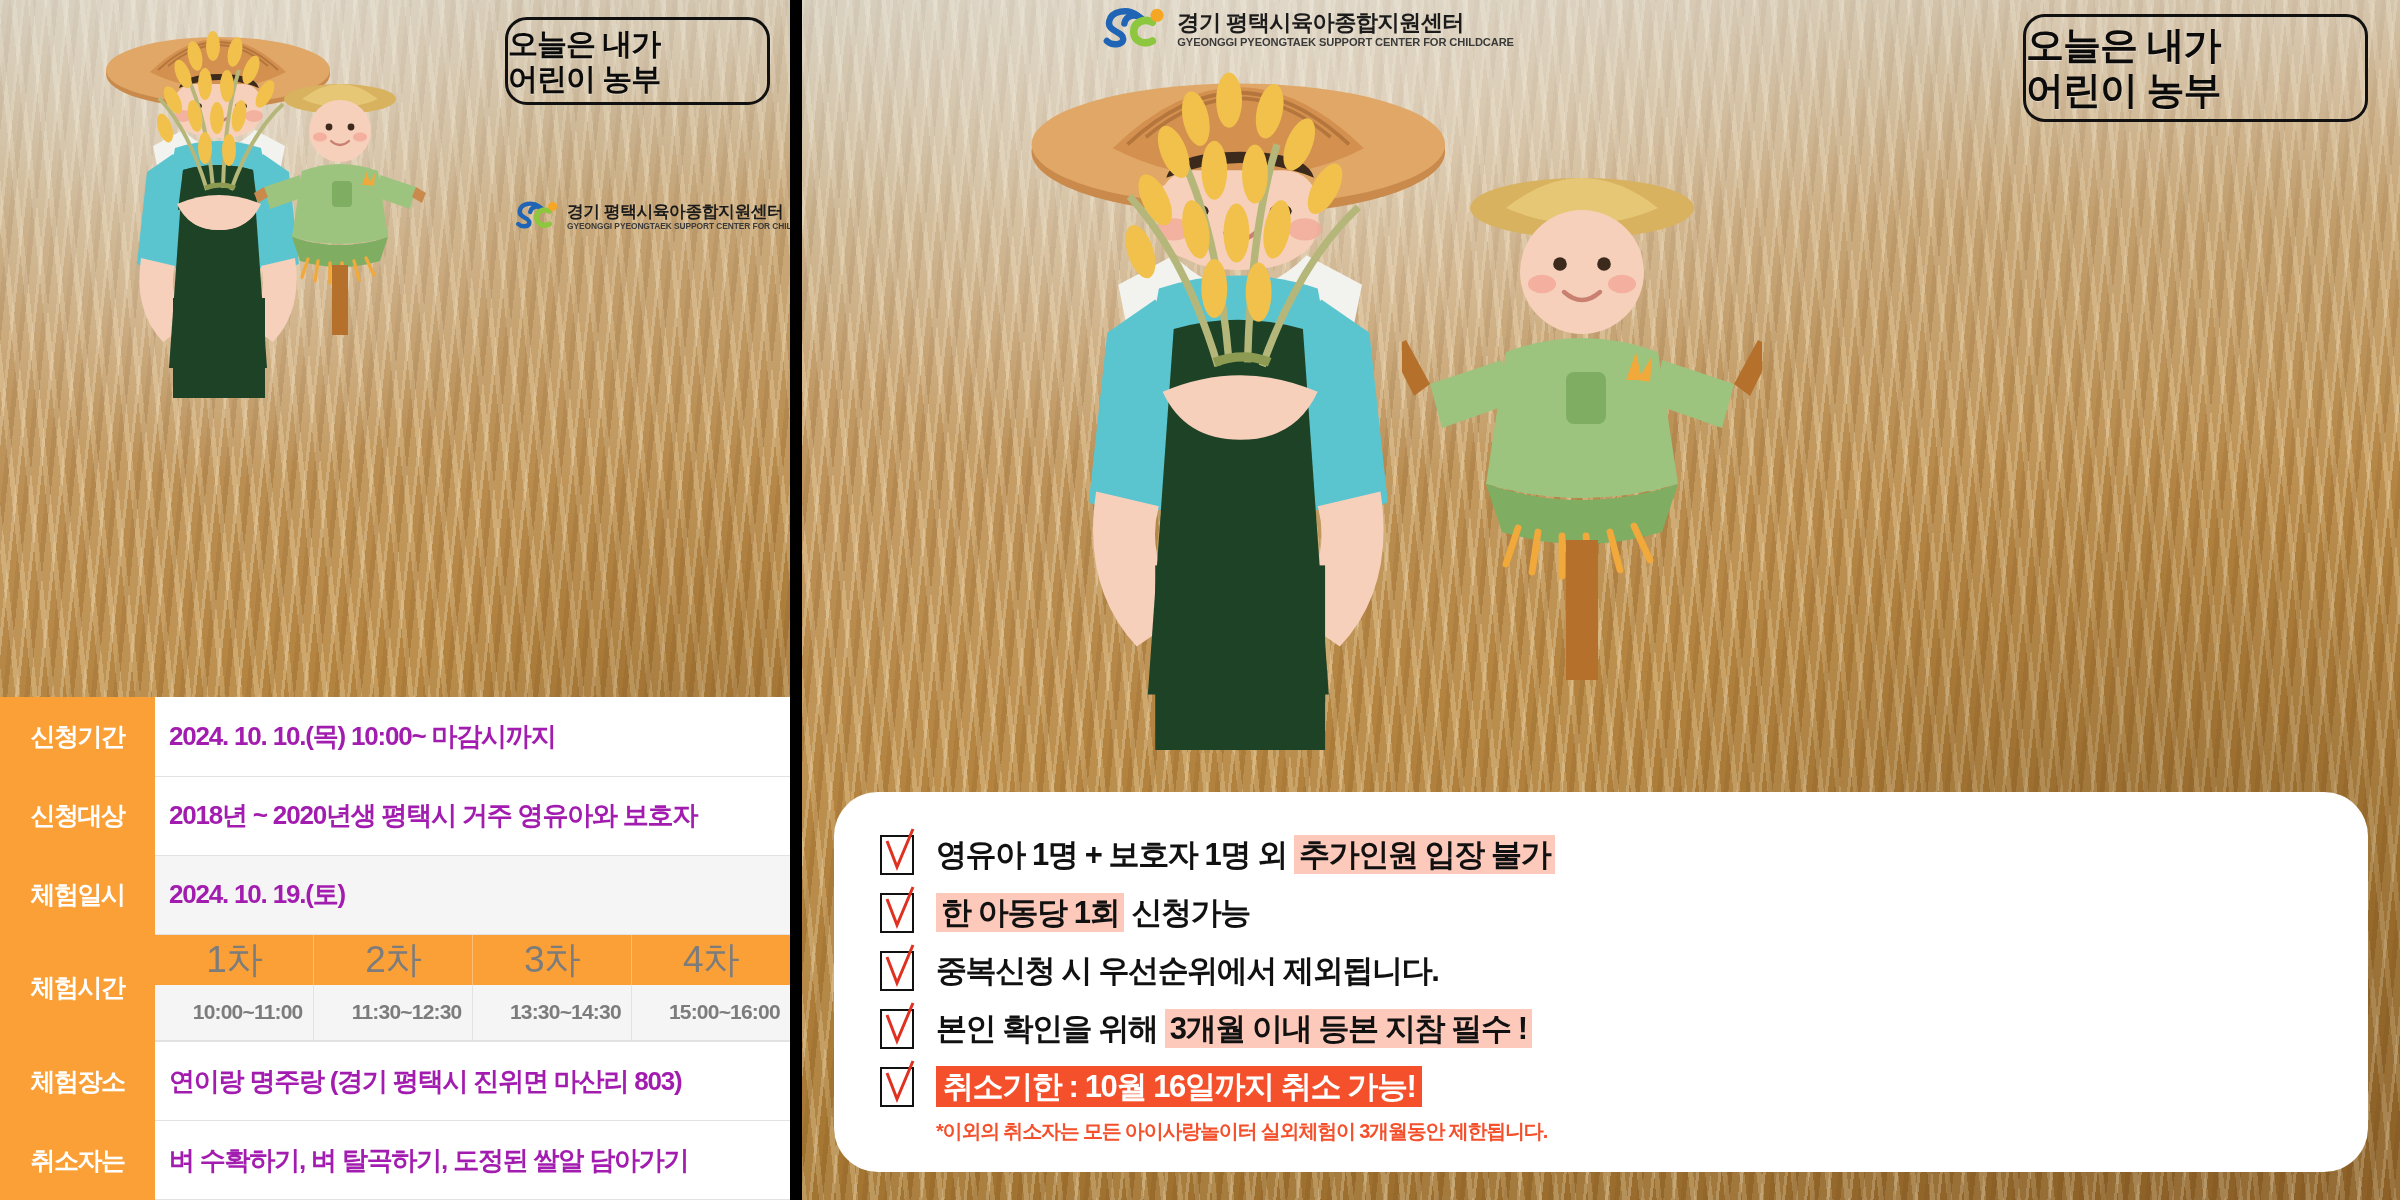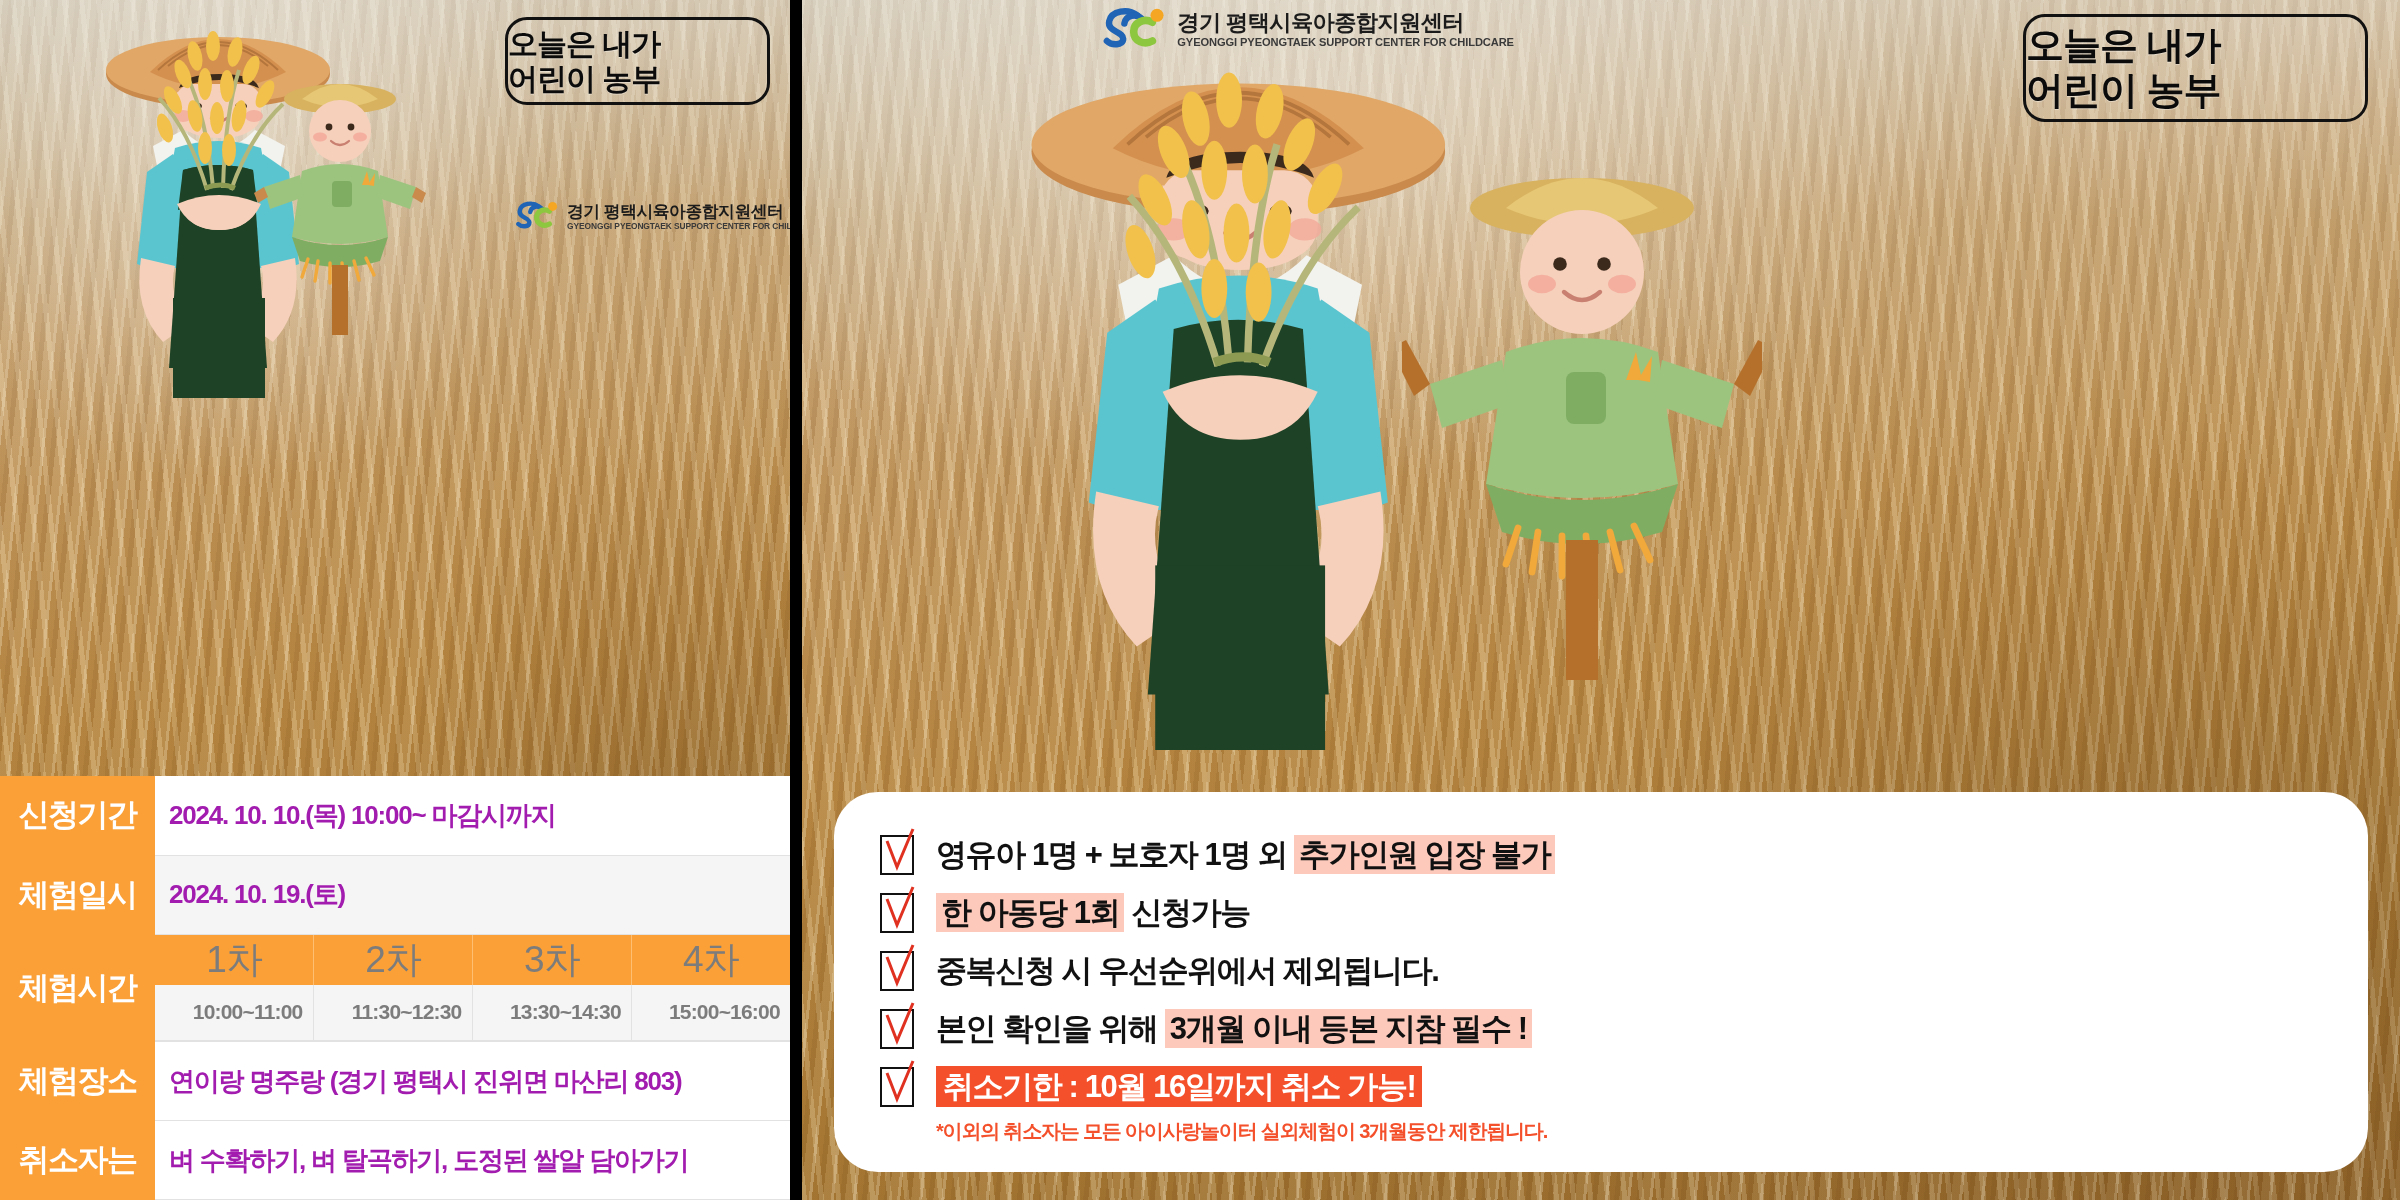--- a/index.html
+++ b/index.html
@@ -64,21 +64,21 @@
 
   
   .info-table{
     position:absolute; left:0; bottom:0; width:790px;
     background:#fff; border-collapse:collapse; table-layout:fixed;
   }
   .info-table tr { }
   .info-table td { border-bottom:1px solid #e2e2e2; vertical-align:middle; }
   .lbl{
     width:155px; background:#faa037; color:#fff; font-weight:700;
-    font-size:31px; text-align:center; letter-spacing:-1.5px;
+    font-size:25px; text-align:center; letter-spacing:-1.5px;
     border-bottom:1px solid #faa037 !important;
     padding:0;
   }
   .val{
     color:#a21caf; font-weight:700; font-size:26px; letter-spacing:-1.2px;
     padding:0 0 0 14px; background:#fff;
   }
   .val-alt { background:#f5f5f5; }
   .r-h { height:79px; }
 
@@ -220,20 +220,24 @@
       </div>
     </div>
 
     <table class="info-table">
       <tbody>
         <tr class="r-h">
           <td class="lbl">신청기간</td>
           <td class="val">2024. 10. 10.(목) 10:00~ 마감시까지</td>
         </tr>
         <tr class="r-h">
+          <td class="lbl">신청대상</td>
+          <td class="val">2018년 ~ 2020년생 평택시 거주 영유아와 보호자</td>
+        </tr>
+        <tr class="r-h">
           <td class="lbl">체험일시</td>
           <td class="val val-alt">2024. 10. 19.(토)</td>
         </tr>
         <tr>
           <td class="lbl">체험시간</td>
           <td class="sched-cell">
             <table class="sched">
               <thead>
                 <tr>
                   <th>1차</th>

